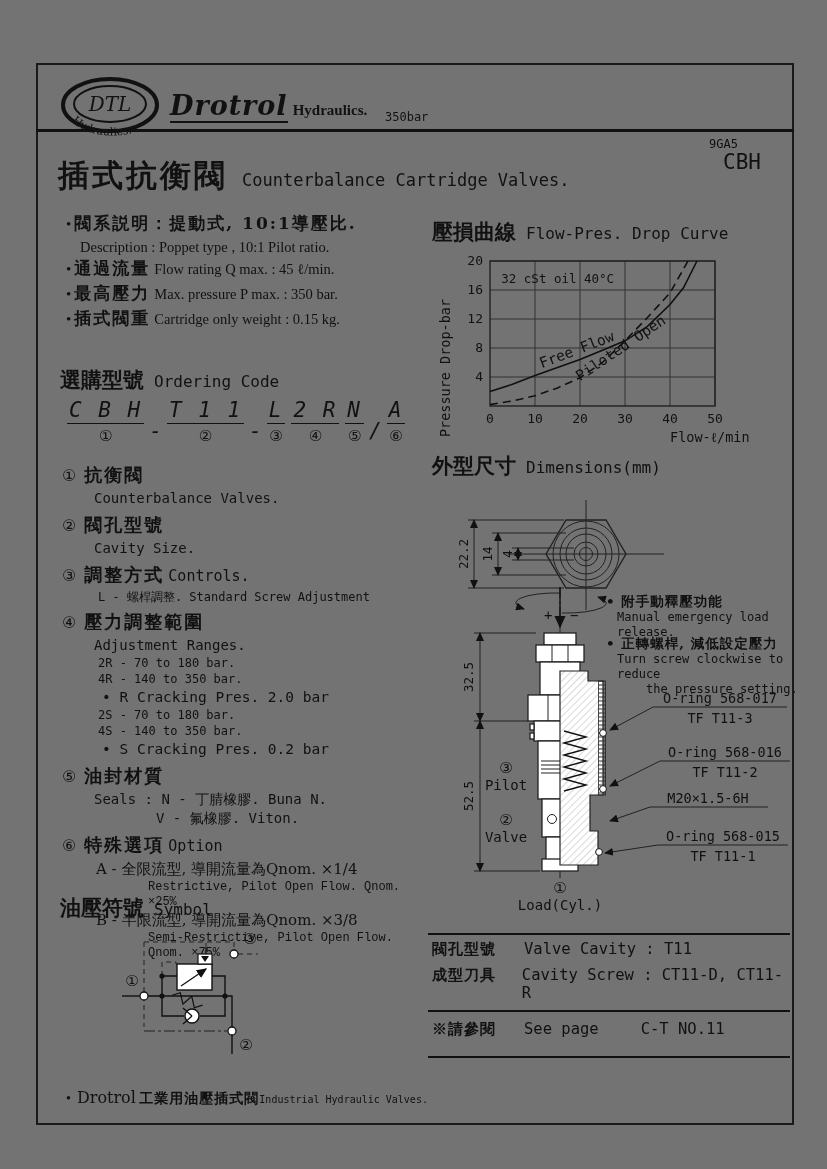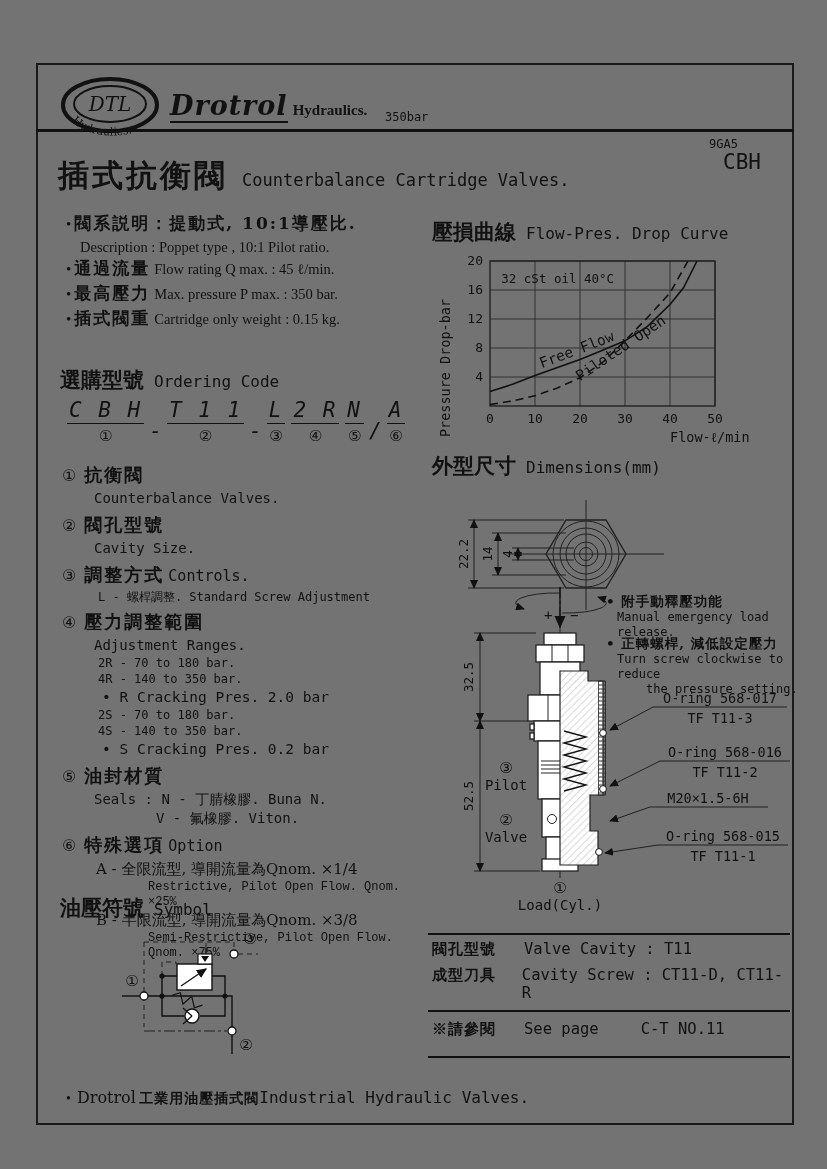--- a/index.html
+++ b/index.html
@@ -434,16 +434,16 @@
     </div>
     <div class="vt-row vt-mid">
       <span class="vt-zh zh">※請參閱</span>
       <span class="vt-en">See page</span>
       <span class="vt-en vt-val">C-T NO.11</span>
     </div>
   </div>
 
   <div class="abs footer-line" style="left:66px;top:1088px;">
     <span class="fb">•</span><span class="fbrand">Drotrol</span>
-    <span class="zh" style="font-size:14px;font-weight:bold;letter-spacing:1px;">工業用油壓插式閥</span><span class="mono" style="font-size:16px;">Industrial Hydraulic Valves.</span>
+    <span class="zh" style="font-size:14px;font-weight:bold;letter-spacing:1px;">工業用油壓插式閥</span><span class="mono" style="font-size:10px;">Industrial Hydraulic Valves.</span>
   </div>
 
 </div>
 
 </body></html>

